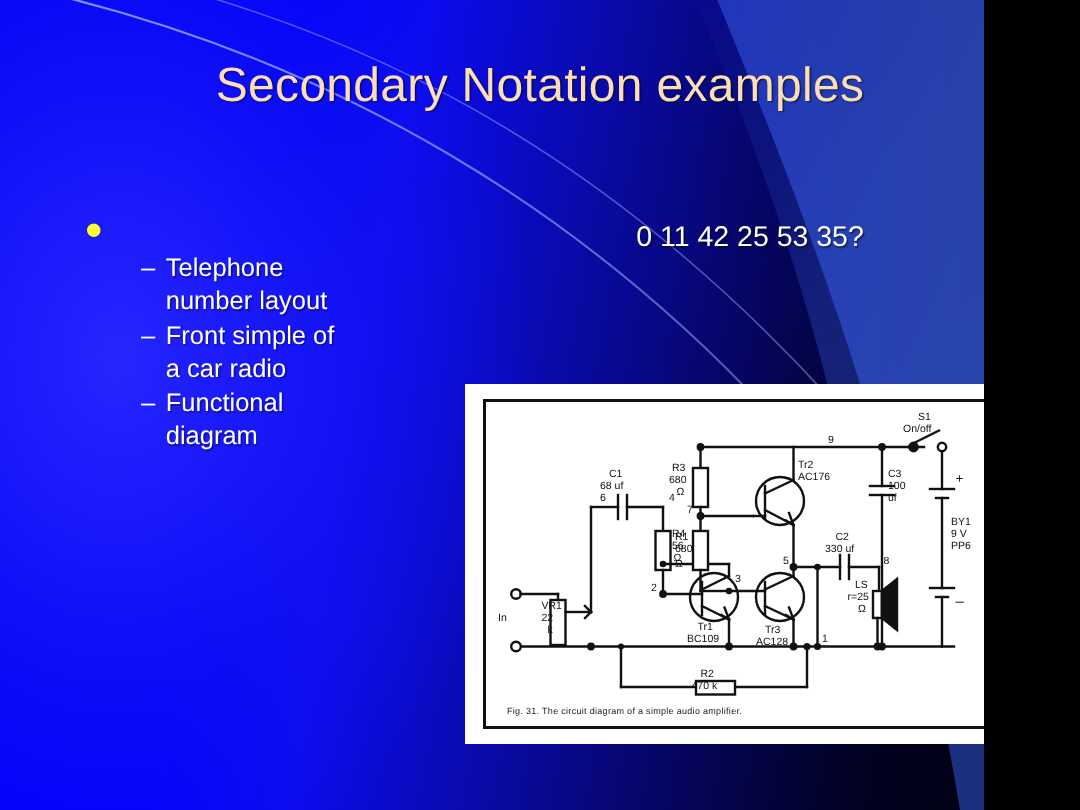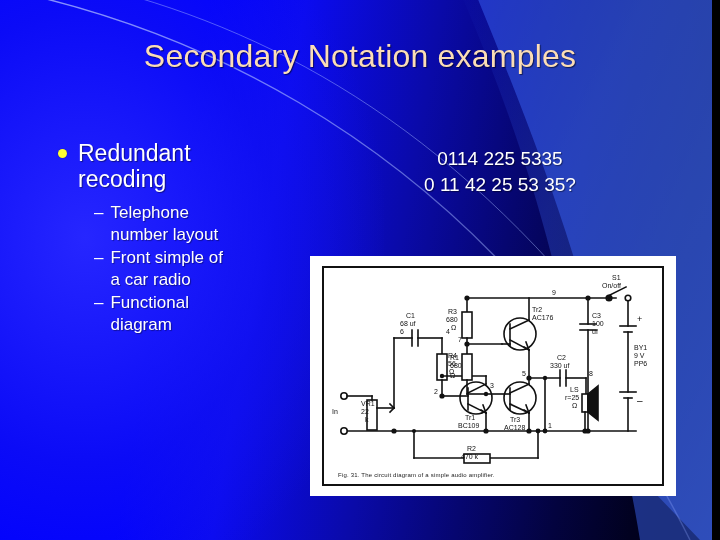--- a/index.html
+++ b/index.html
@@ -2,21 +2,21 @@
 <html><head>
 <meta charset="utf-8">
 <style>
   html, body {
     margin: 0;
     padding: 0;
     background: #000;
   }
   #slide {
     position: relative;
-    width: 712px;
+    width: 656px;
     height: 540px;
     overflow: hidden;
     font-family: "Liberation Sans", sans-serif;
     background: #a21caf;
   }
   
   .bg-base {
     position: absolute;
     inset: 0;
     background: linear-gradient(100deg,
@@ -185,41 +185,39 @@
       <path d="M 30 -5 C 200 35, 400 130, 560 330 C 620 410, 660 480, 690 540" fill="none" stroke="url(#hairline1)" stroke-width="1.4" opacity="0.85"></path>
       <path d="M 70 -20 C 250 20, 430 110, 600 320" fill="none" stroke="#a9bcff" stroke-width="1" opacity="0.45"></path>
     </svg>
   </div>
 
   <div class="title">Secondary Notation examples</div>
 
   <div class="left-col">
     <div class="bullet-row">
       <div class="bullet-dot"></div>
-      <div class="bullet-text">Redundant recoding</div>
     </div>
 
     <div class="sub-list">
       <div class="sub-row">
         <div class="sub-dash">–</div>
         <div class="sub-text">Telephone number layout</div>
       </div>
       <div class="sub-row">
         <div class="sub-dash">–</div>
         <div class="sub-text">Front simple of a car radio</div>
       </div>
       <div class="sub-row">
         <div class="sub-dash">–</div>
         <div class="sub-text">Functional diagram</div>
       </div>
     </div>
   </div>
 
   <div class="phone-block">
-    <div>0114 225 5335</div>
     <div>0 11 42 25 53 35?</div>
   </div>
 
   <div class="pic-frame">
     <div class="pic-inner">
       <svg width="342" height="220" viewBox="0 0 342 220" xmlns="http://www.w3.org/2000/svg">
         <g stroke="#111" stroke-width="1.6" fill="none" stroke-linecap="square">
 
           <line x1="18" y1="163" x2="312" y2="163"></line>
 

